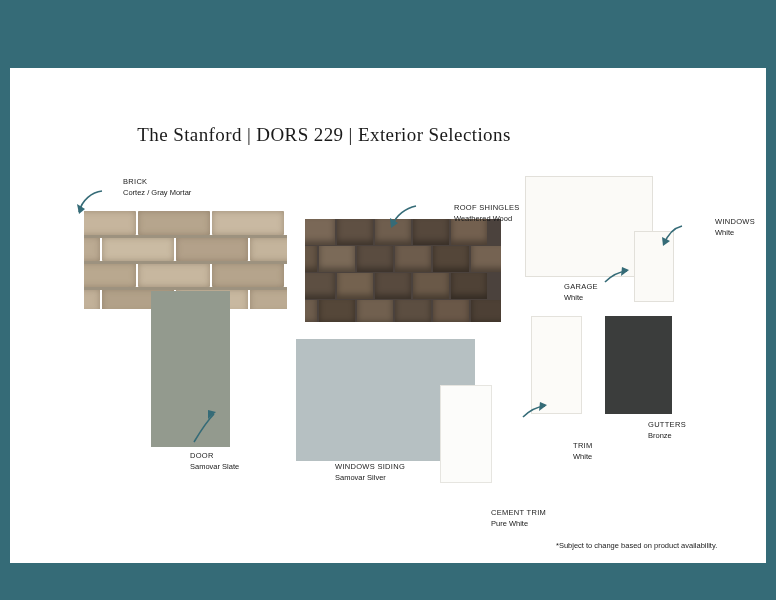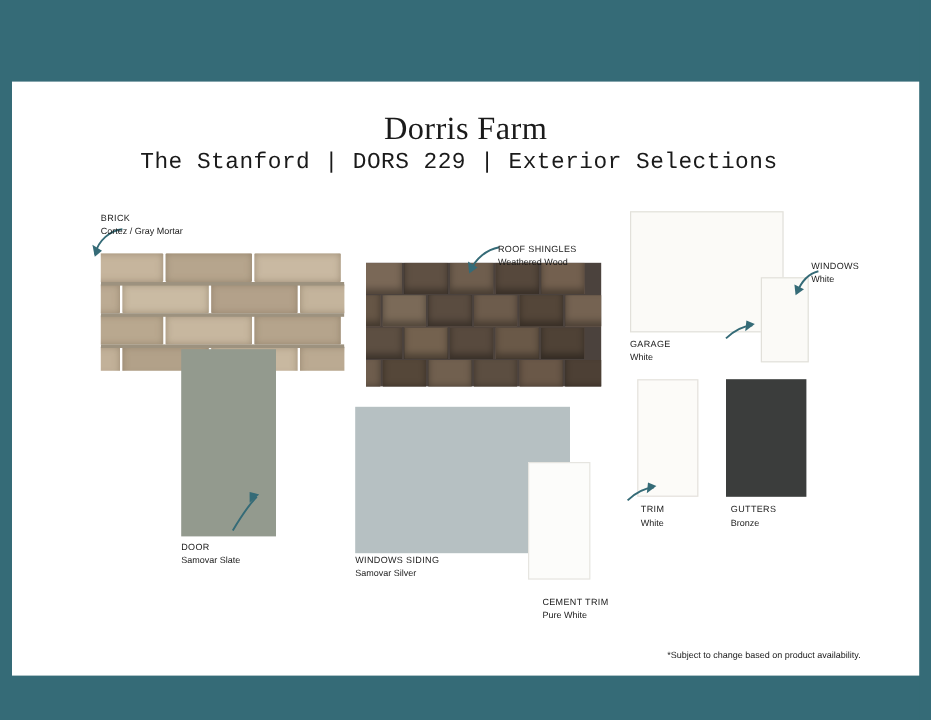--- a/index.html
+++ b/index.html
@@ -52,22 +52,22 @@
     text-align: center;
     font-family: "Liberation Serif", serif;
     font-size: 27px;
     color: #1a1a1a;
     letter-spacing: 0.3px;
   }
   .subtitle {
     position: absolute;
     left: 0; top: 124px;
     width: 648px;
-    text-align: right;
-    font-family: Liberation Mono, monospace;
+    text-align: center;
+    font-family: Liberation Serif, serif;
     font-size: 19px;
     color: #1a1a1a;
     letter-spacing: 0.4px;
   }
   
   .swatch {
     position: absolute;
     box-sizing: border-box;
   }
   .brick {
@@ -154,39 +154,40 @@
     background: #fcfcfa;
     border: 1px solid #e6e5e0;
   }
   
   .label {
     position: absolute;
     font-size: 7.5px;
     color: #1a1a1a;
     line-height: 11px;
     white-space: nowrap;
+    margin-left: 39px;
   }
   .label .ttl {
     display: block;
     letter-spacing: 0.3px;
   }
   .label .sub {
     display: block;
   }
   .label.right {
   }
   .lbl-brick { left: 84px; top: 176px; }
   .lbl-roof { left: 415px; top: 202px; }
   .lbl-garage { left: 525px; top: 281px; }
   .lbl-windows { left: 676px; top: 216px; }
   .lbl-door { left: 151px; top: 450px; }
-  .lbl-trim { left: 534px; top: 419px; }
+  .lbl-trim { left: 534px; top: 440px; }
   .lbl-gutters { left: 609px; top: 419px; }
   .lbl-siding { left: 296px; top: 461px; }
-  .lbl-cement-trim { left: 452px; top: 496px; }
+  .lbl-cement-trim { left: 452px; top: 507px; }
   .footnote {
     position: absolute;
     left: 556px; top: 541px;
     font-size: 7.5px;
     color: #1a1a1a;
     white-space: nowrap;
   }
   .arrow {
     position: absolute;
     pointer-events: none;
@@ -195,21 +196,20 @@
 </head>
 <body>
 
 <div class="page">
 
   <div class="band-top"></div>
   <div class="band-bottom"></div>
   <div class="band-left"></div>
   <div class="band-right"></div>
 
-  <div class="title">Dorris Farm</div>
   <div class="subtitle">The Stanford  |  DORS 229  |  Exterior Selections</div>
 
   <div class="swatch brick">
     <div class="brick-inner">
       <div class="brick-row" style="top:0px;">
         <div class="brick-unit" style="left:-20px; width:72px; background:#c6b59d;"></div>
         <div class="brick-unit" style="left:54px; width:72px; background:#b6a58d;"></div>
         <div class="brick-unit" style="left:128px; width:72px; background:#c9b9a2;"></div>
       </div>
       <div class="brick-row" style="top:26px;">

